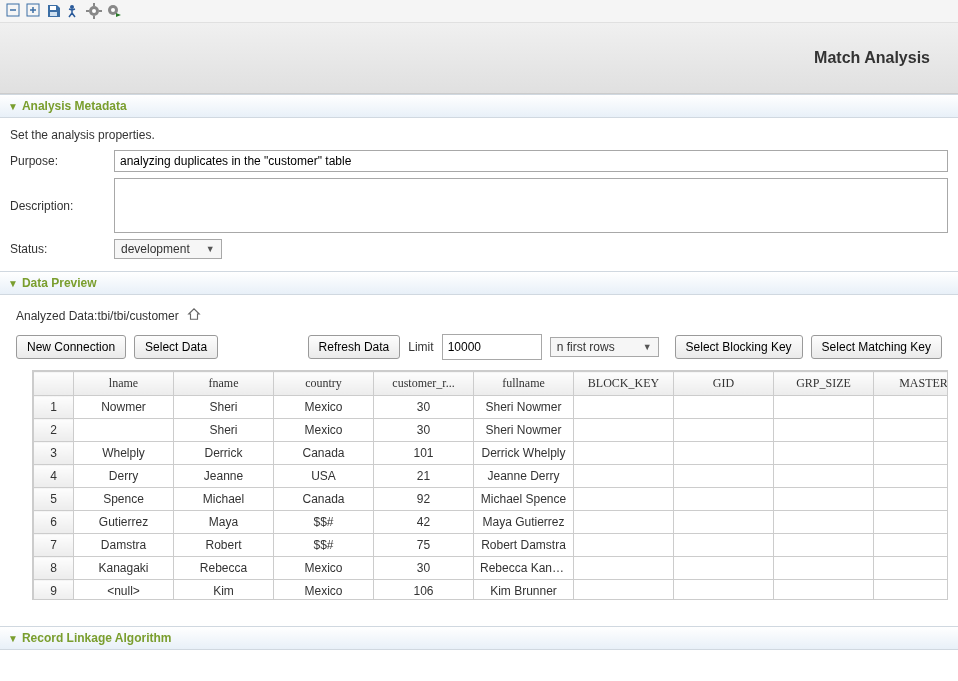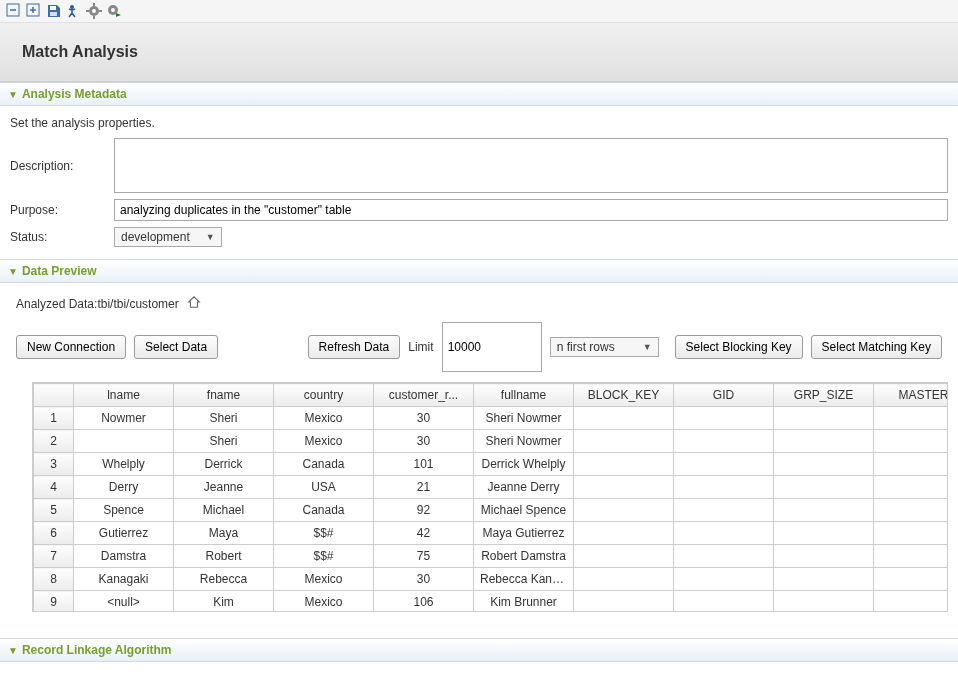--- a/index.html
+++ b/index.html
@@ -24,23 +24,24 @@
     align-items: center;
     justify-content: center;
     cursor: pointer;
   }
   .title-bar {
     background: linear-gradient(to bottom, #f0f0f0, #e0e0e0);
     padding: 8px 10px;
     border-bottom: 1px solid #ccc;
   }
   .title-bar h1 {
-    margin: 12px;
+    margin: 18px;
     font-size: 16px;
     font-weight: bold;
+    text-align: right;
   }
   .section-header {
     background: linear-gradient(to bottom, #fff, #e8f0f8);
     padding: 4px 8px;
     border-top: 1px solid #d0d8e0;
     border-bottom: 1px solid #d0d8e0;
     display: flex;
     align-items: center;
     gap: 4px;
     cursor: pointer;
@@ -121,21 +122,21 @@
     padding: 4px 10px;
     font-family: inherit;
     font-size: 12px;
     border-radius: 3px;
     cursor: pointer;
     white-space: nowrap;
   }
   .spacer { flex: 1; }
   .limit-input {
     border: 1px solid #a8a8a8;
-    padding: 17px 5px;
+    padding: 5px 5px;
     width: 100px;
     font-family: inherit;
     font-size: 12px;
   }
   .table-wrap {
     margin: 0 0 0 22px;
     border: 1px solid #ccc;
     overflow-x: auto;
     max-height: 230px;
     overflow-y: auto;
@@ -150,20 +151,21 @@
     padding: 4px 6px;
     font-size: 12px;
     text-align: center;
     white-space: nowrap;
     overflow: hidden;
     text-overflow: ellipsis;
   }
   th {
     background: linear-gradient(to bottom, #fdfdfd, #ececec);
     font-weight: normal;
+    font-family: Liberation Serif, serif;
   }
   .rownum {
     background: linear-gradient(to bottom, #fdfdfd, #ececec);
     width: 40px;
   }
   .col { width: 100px; }
   .home-icon svg { width:14px; height:14px; }
 </style>
 </head>
 <body>
@@ -221,26 +223,26 @@
 </div>
 
 <div class="section-header">
   <span class="arrow">▼</span>
   <span class="label">Analysis Metadata</span>
 </div>
 <div class="section-body">
   <div class="subtext">Set the analysis properties.</div>
 
   <div class="form-row">
+    <span class="lbl">Purpose:</span>
+    <input type="text" value="analyzing duplicates in the &quot;customer&quot; table" style="">
+  </div>
+  <div class="form-row">
     <span class="lbl">Description:</span>
     <textarea style=""></textarea>
-  </div>
-  <div class="form-row">
-    <span class="lbl">Purpose:</span>
-    <input type="text" value="analyzing duplicates in the &quot;customer&quot; table" style="">
   </div>
   <div class="form-row">
     <span class="lbl">Status:</span>
     <span class="select-wrap">
       <span>development</span>
       <span class="arrow-down">▼</span>
     </span>
   </div>
 </div>
 

